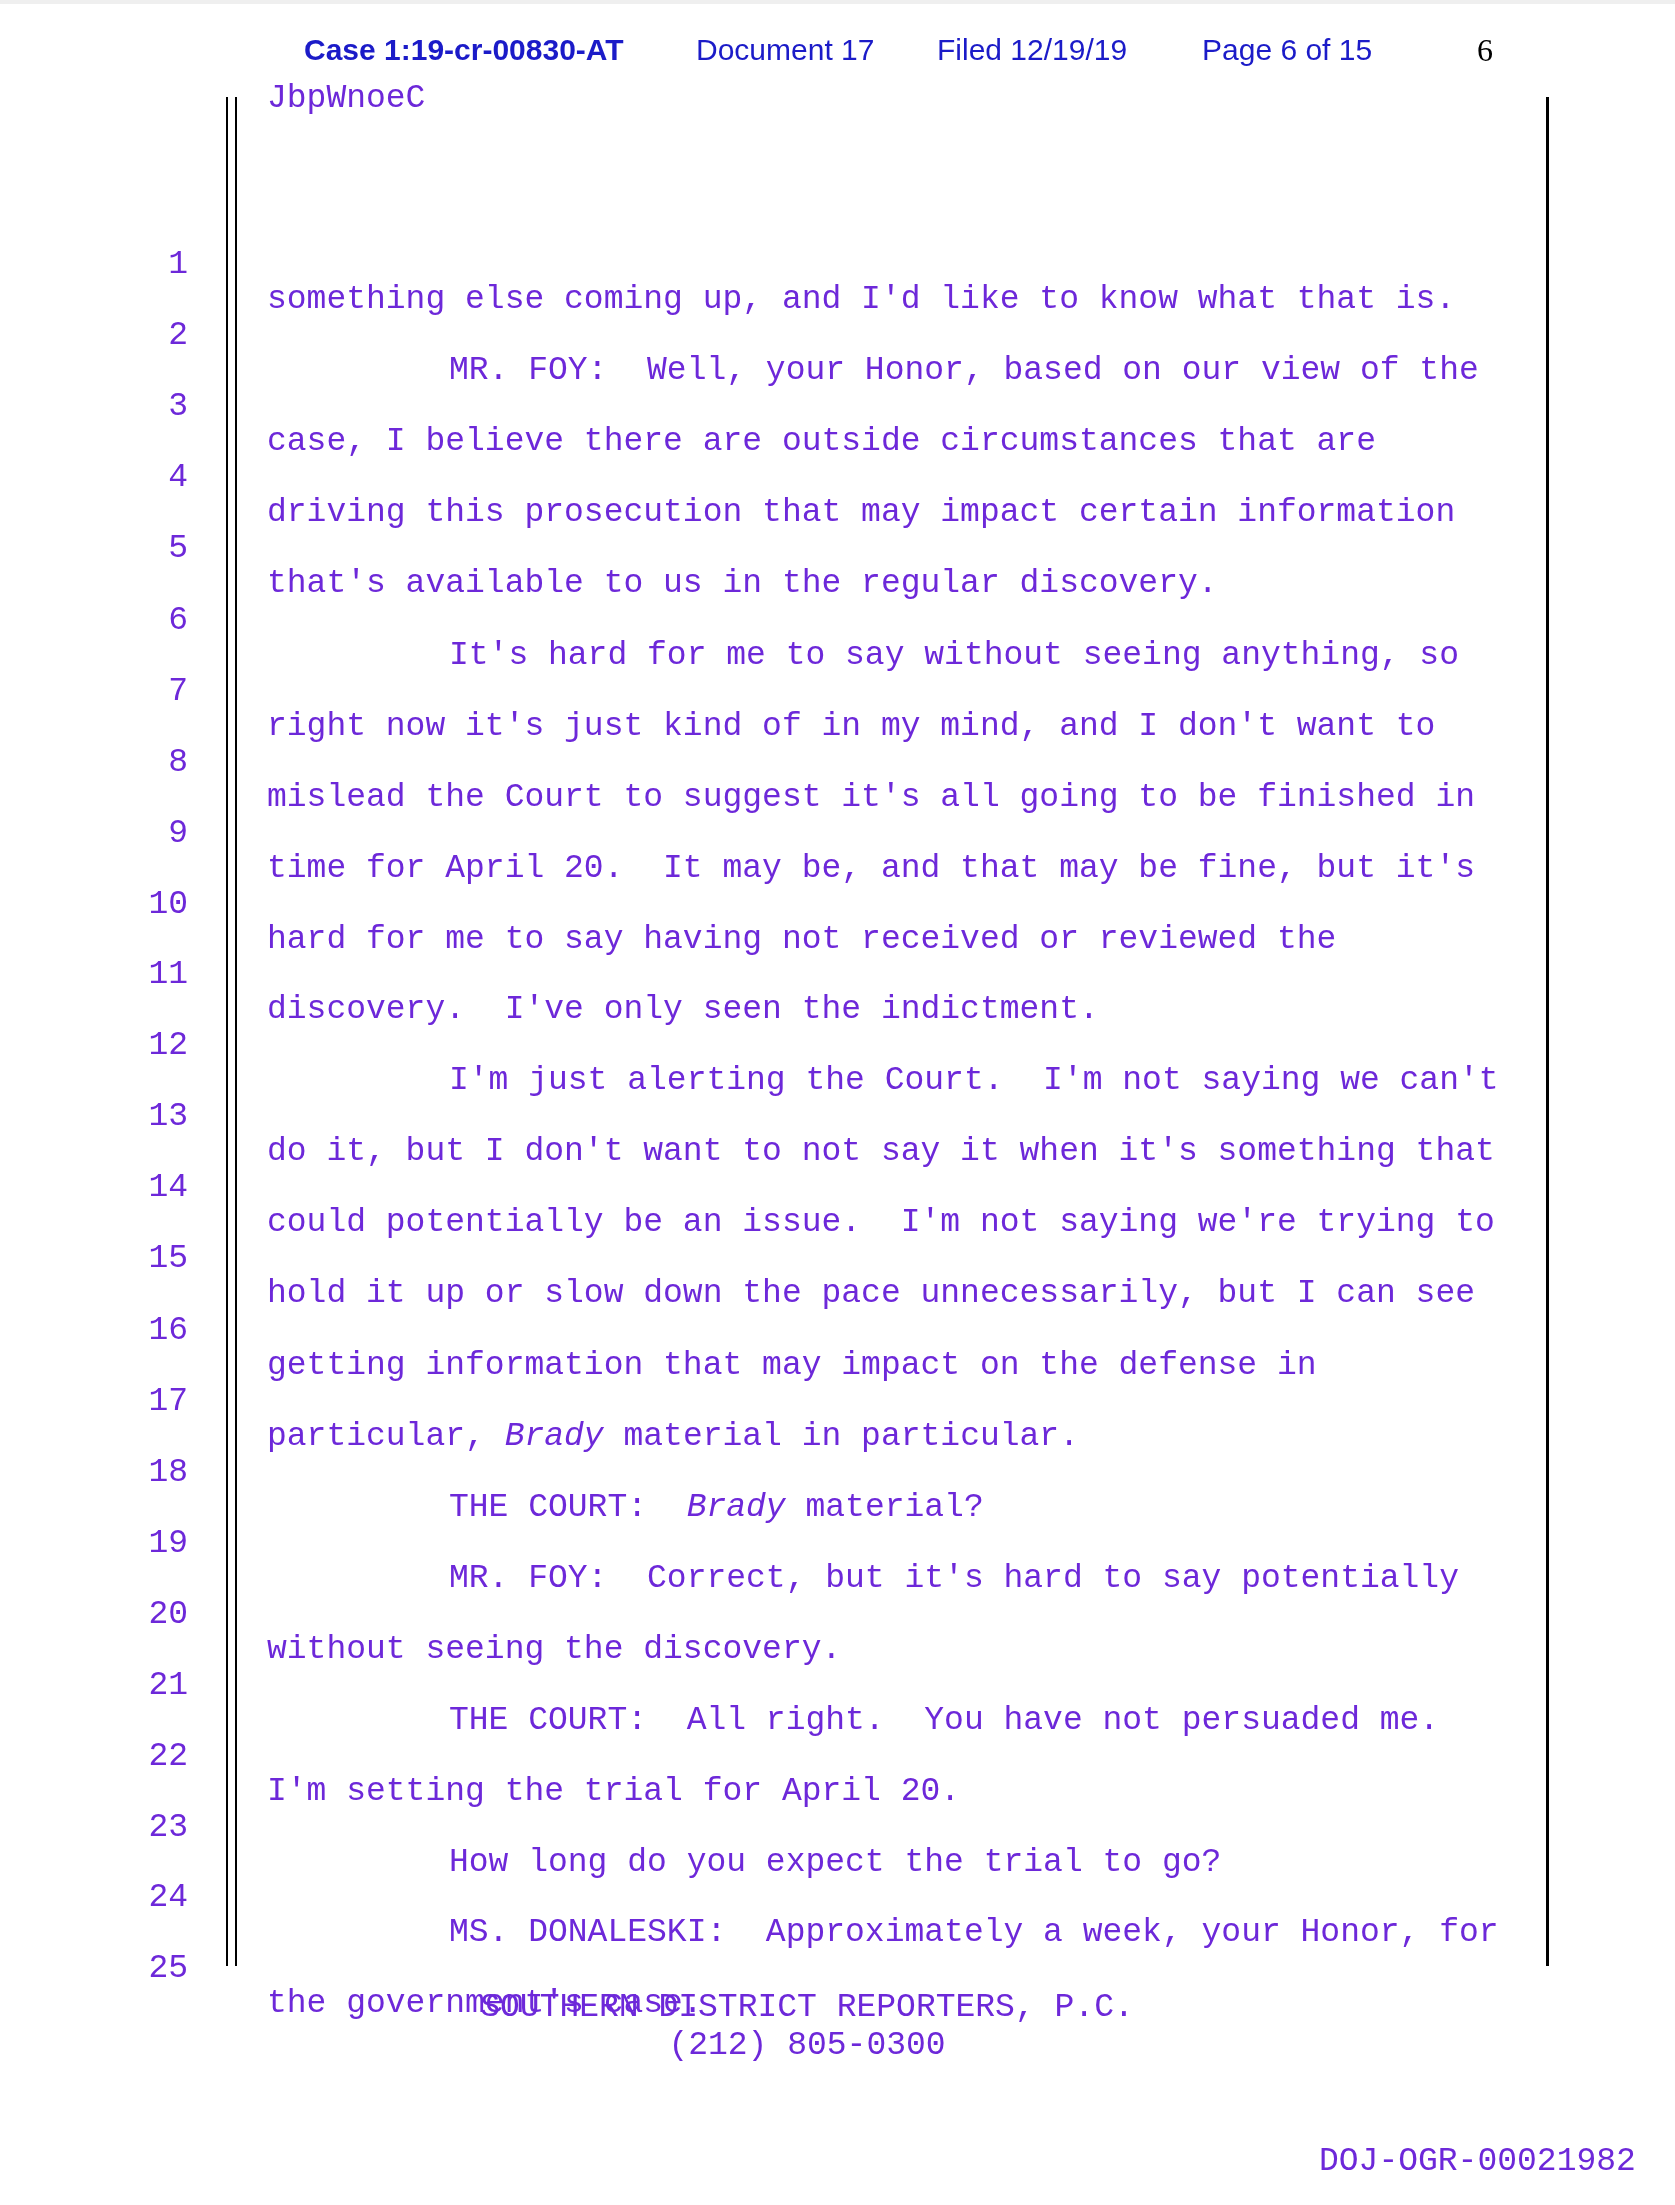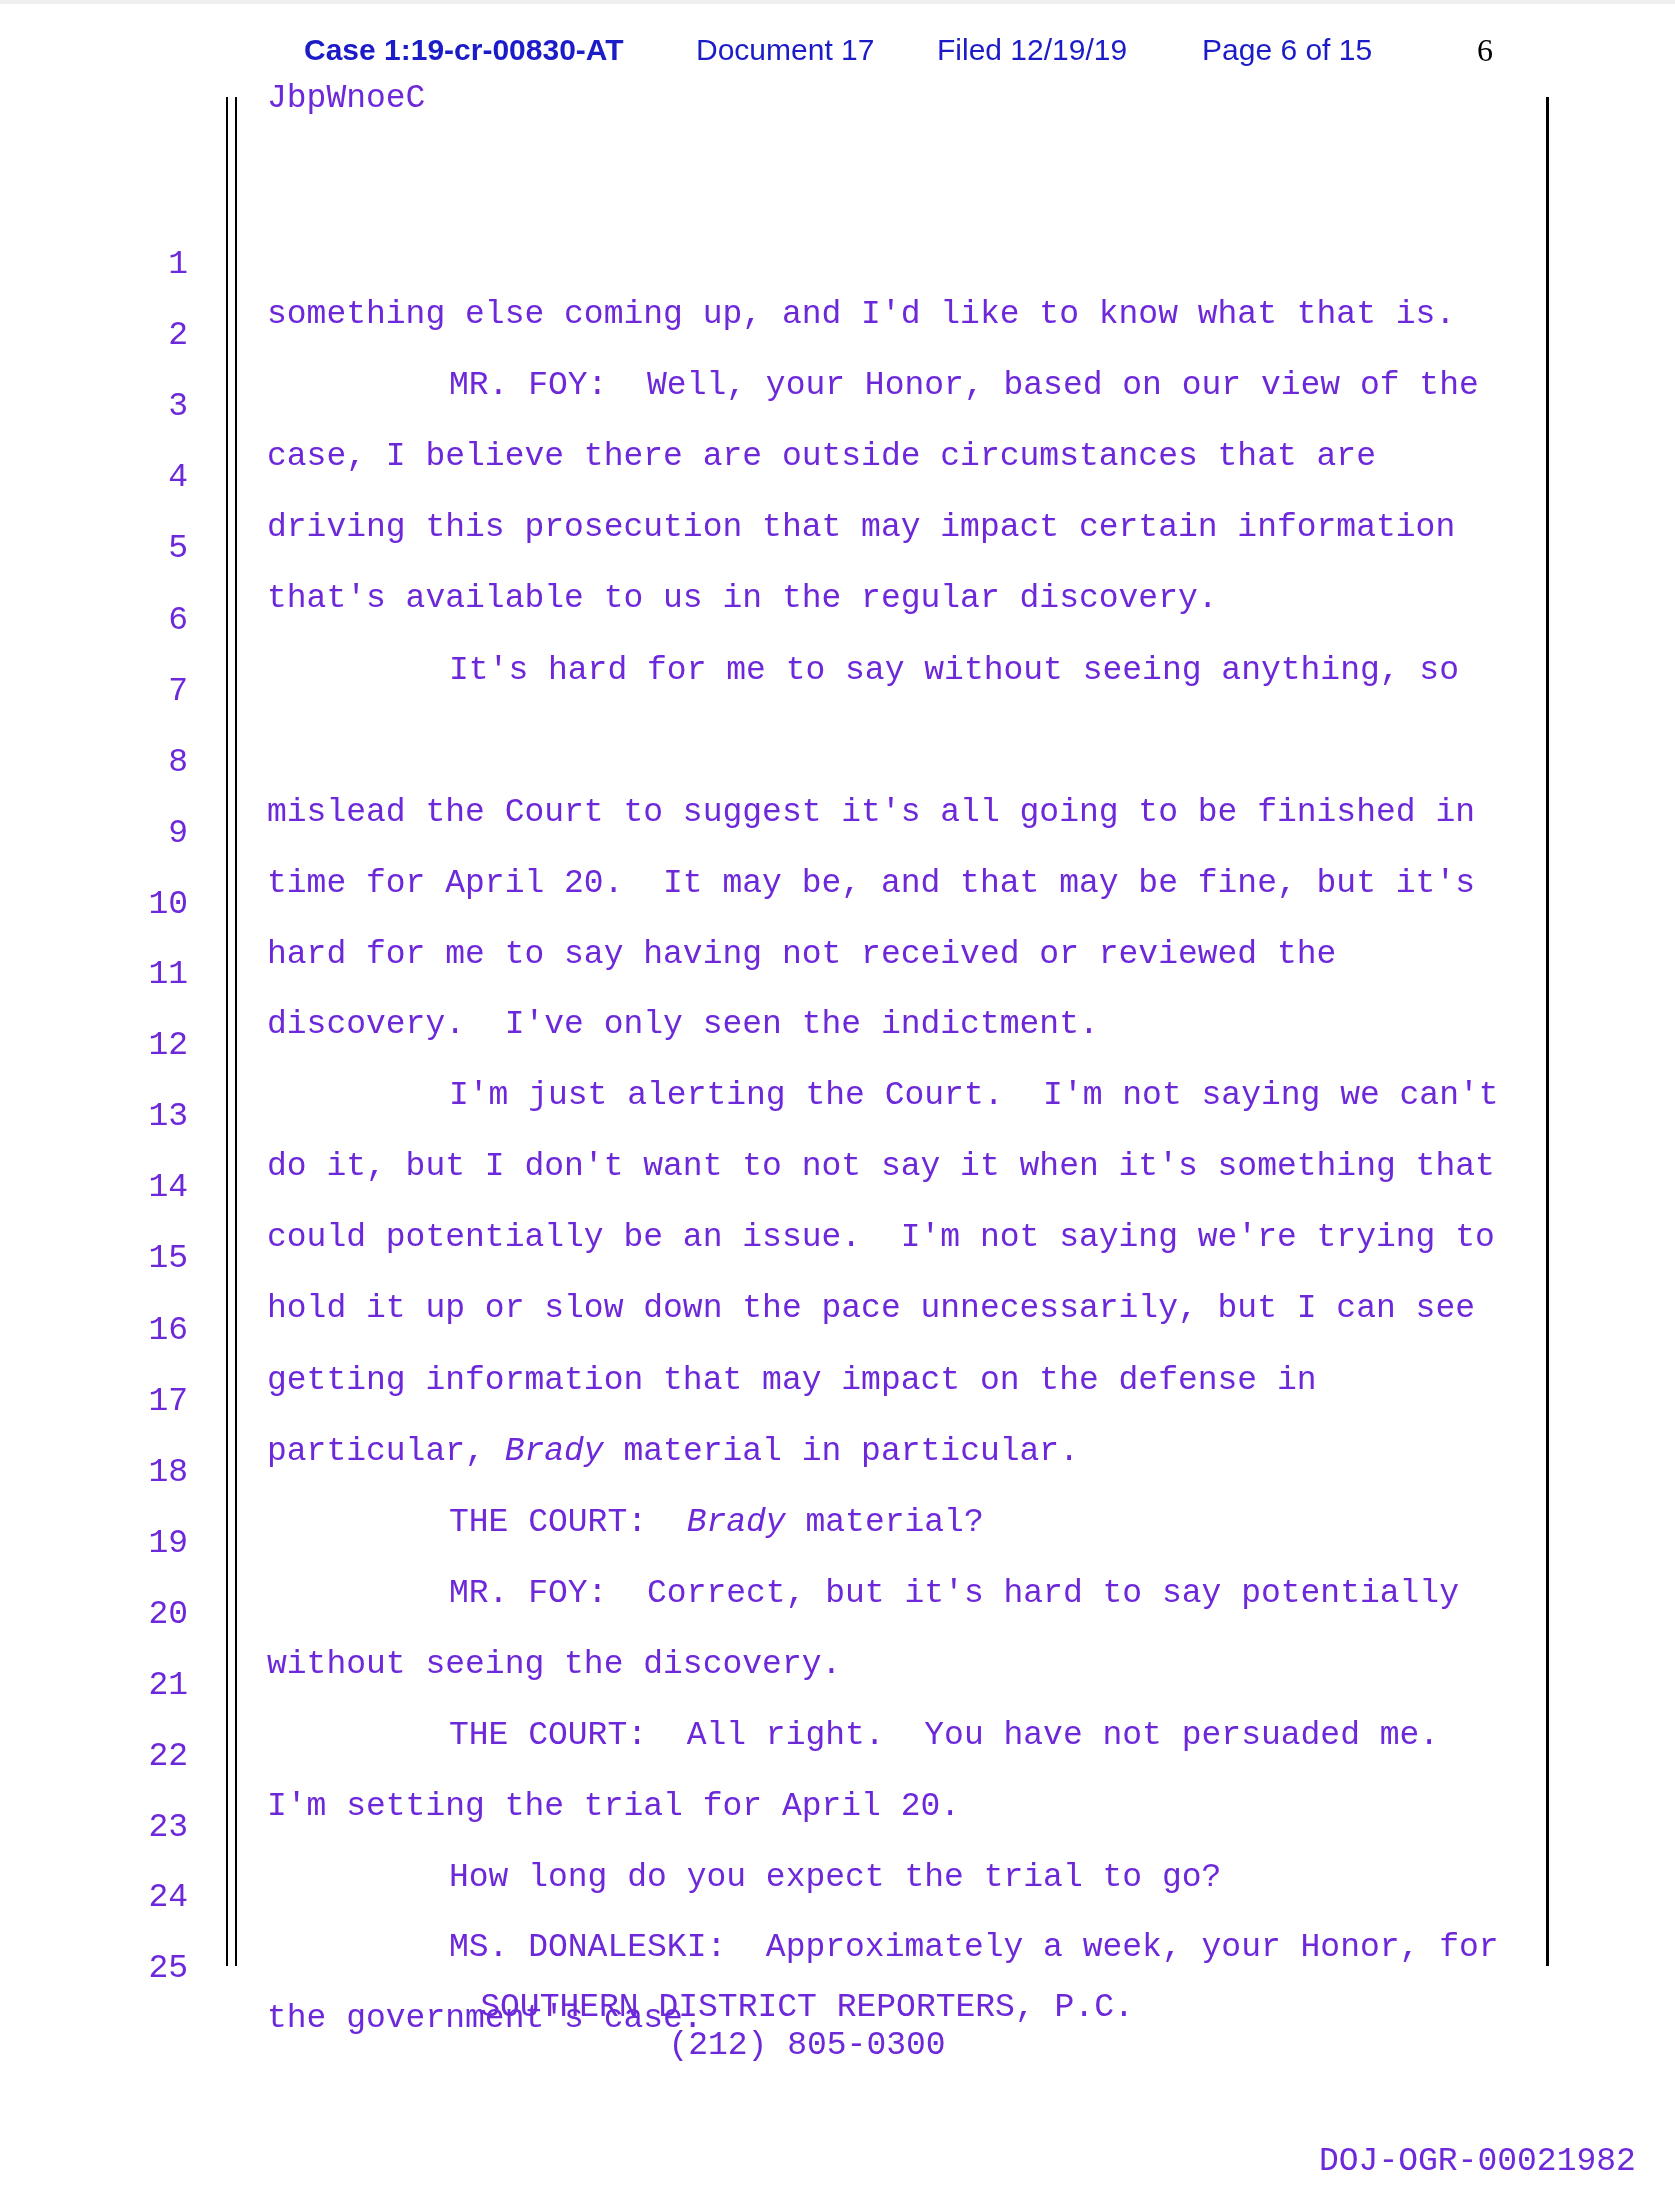--- a/index.html
+++ b/index.html
@@ -52,21 +52,21 @@
     position: absolute; left: 1546px; top: 97px;
     width: 2.6px; height: 1869px;
     background: #000;
   }
   
   .t-row { position: absolute; left: 0; width: 1675px; height: 35px; }
   .t-row .ln {
     position: absolute; left: 99px; width: 89px;
     text-align: right; display: block;
   }
-  .t-row .lt { position: absolute; left: 267px; display: block; margin-top: 15px; }
+  .t-row .lt { position: absolute; left: 267px; display: block; }
   .t-row .lt.indent { left: 449px; }
   .lt i { font-style: italic; }
   
   #footer {
     position: absolute; left: 227px; width: 1160px;
     text-align: center;
   }
   #footer-reporter { position: absolute; left: 0; top: 0; width: 100%; }
   #footer-phone    { position: absolute; left: 0; top: 38px; width: 100%; }
   #footer { top: 1990px; height: 79px; }
@@ -110,20 +110,21 @@
       <div class="t-row mono" style="top: 461px;">
     <span class="ln">5</span>
     <span class="lt"><span>that's available to us in the regular discovery.</span></span>
   </div>
       <div class="t-row mono" style="top: 533px;">
     <span class="ln">6</span>
     <span class="lt indent"><span>It's hard for me to say without seeing anything, so</span></span>
   </div>
       <div class="t-row mono" style="top: 604px;">
     <span class="ln">7</span>
+    <span class="lt"><span>right now it's just kind of in my mind, and I don't want to</span></span>
   </div>
       <div class="t-row mono" style="top: 675px;">
     <span class="ln">8</span>
     <span class="lt"><span>mislead the Court to suggest it's all going to be finished in</span></span>
   </div>
       <div class="t-row mono" style="top: 746px;">
     <span class="ln">9</span>
     <span class="lt"><span>time for April 20.  It may be, and that may be fine, but it's</span></span>
   </div>
       <div class="t-row mono" style="top: 817px;">

